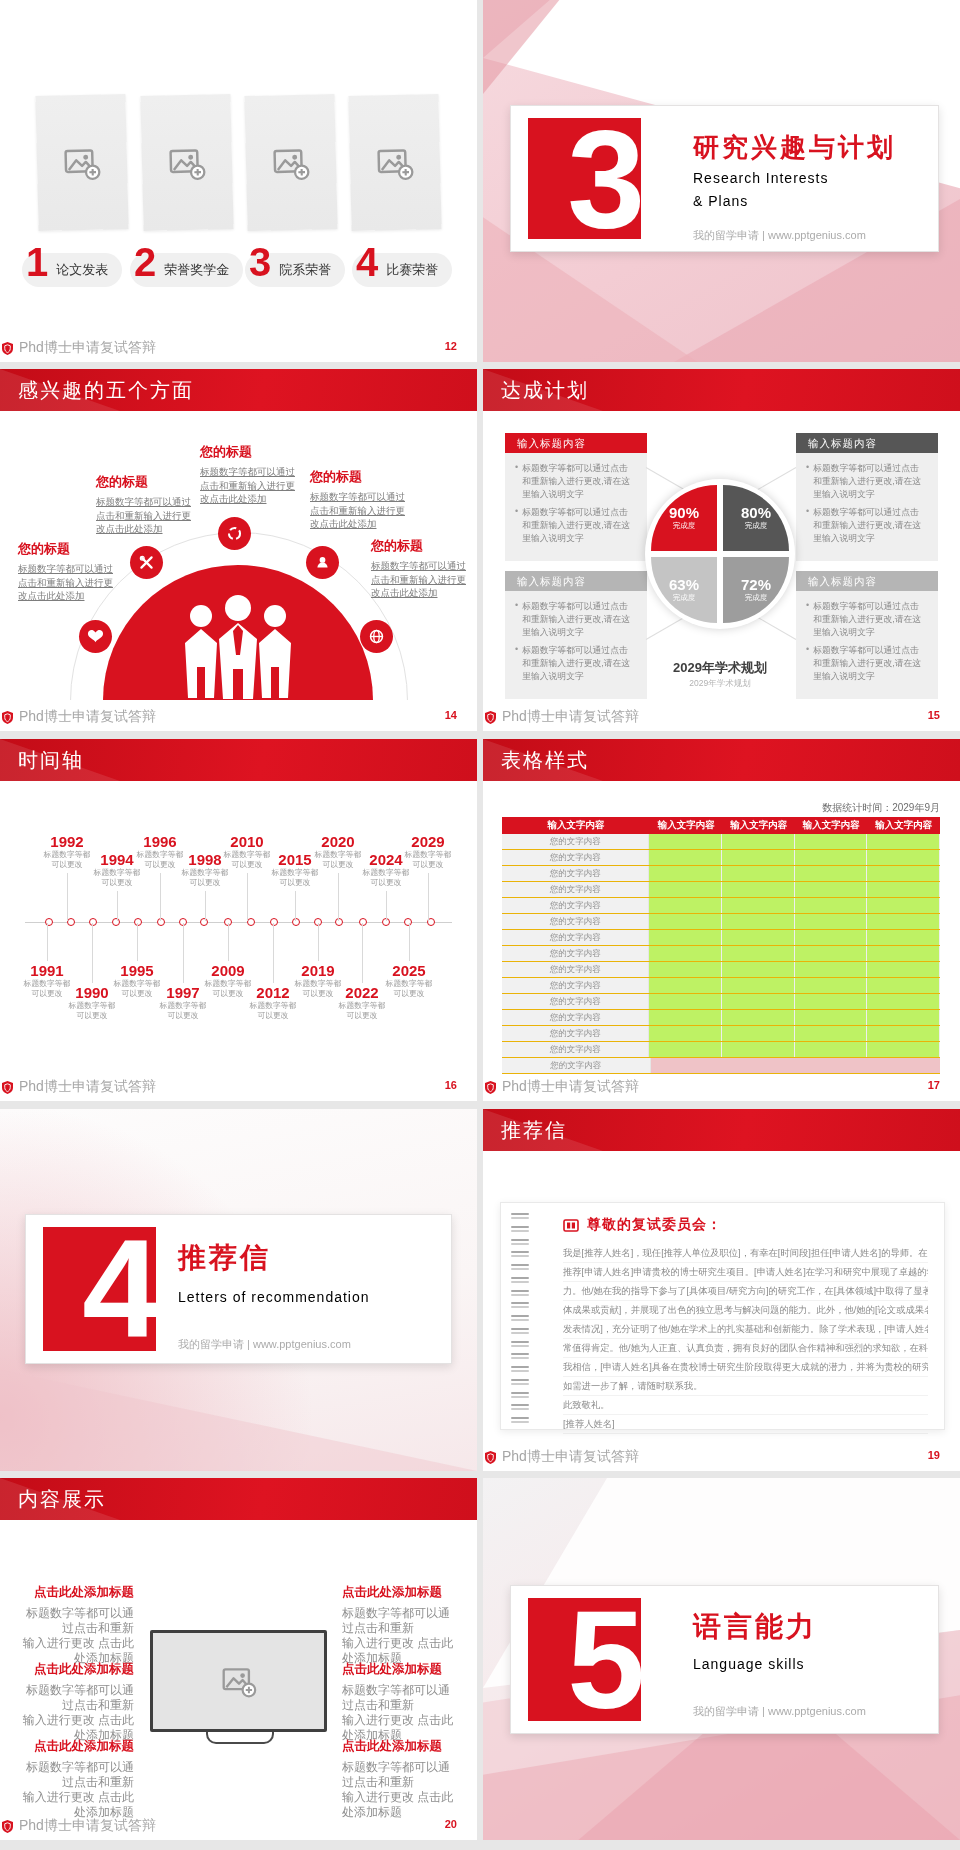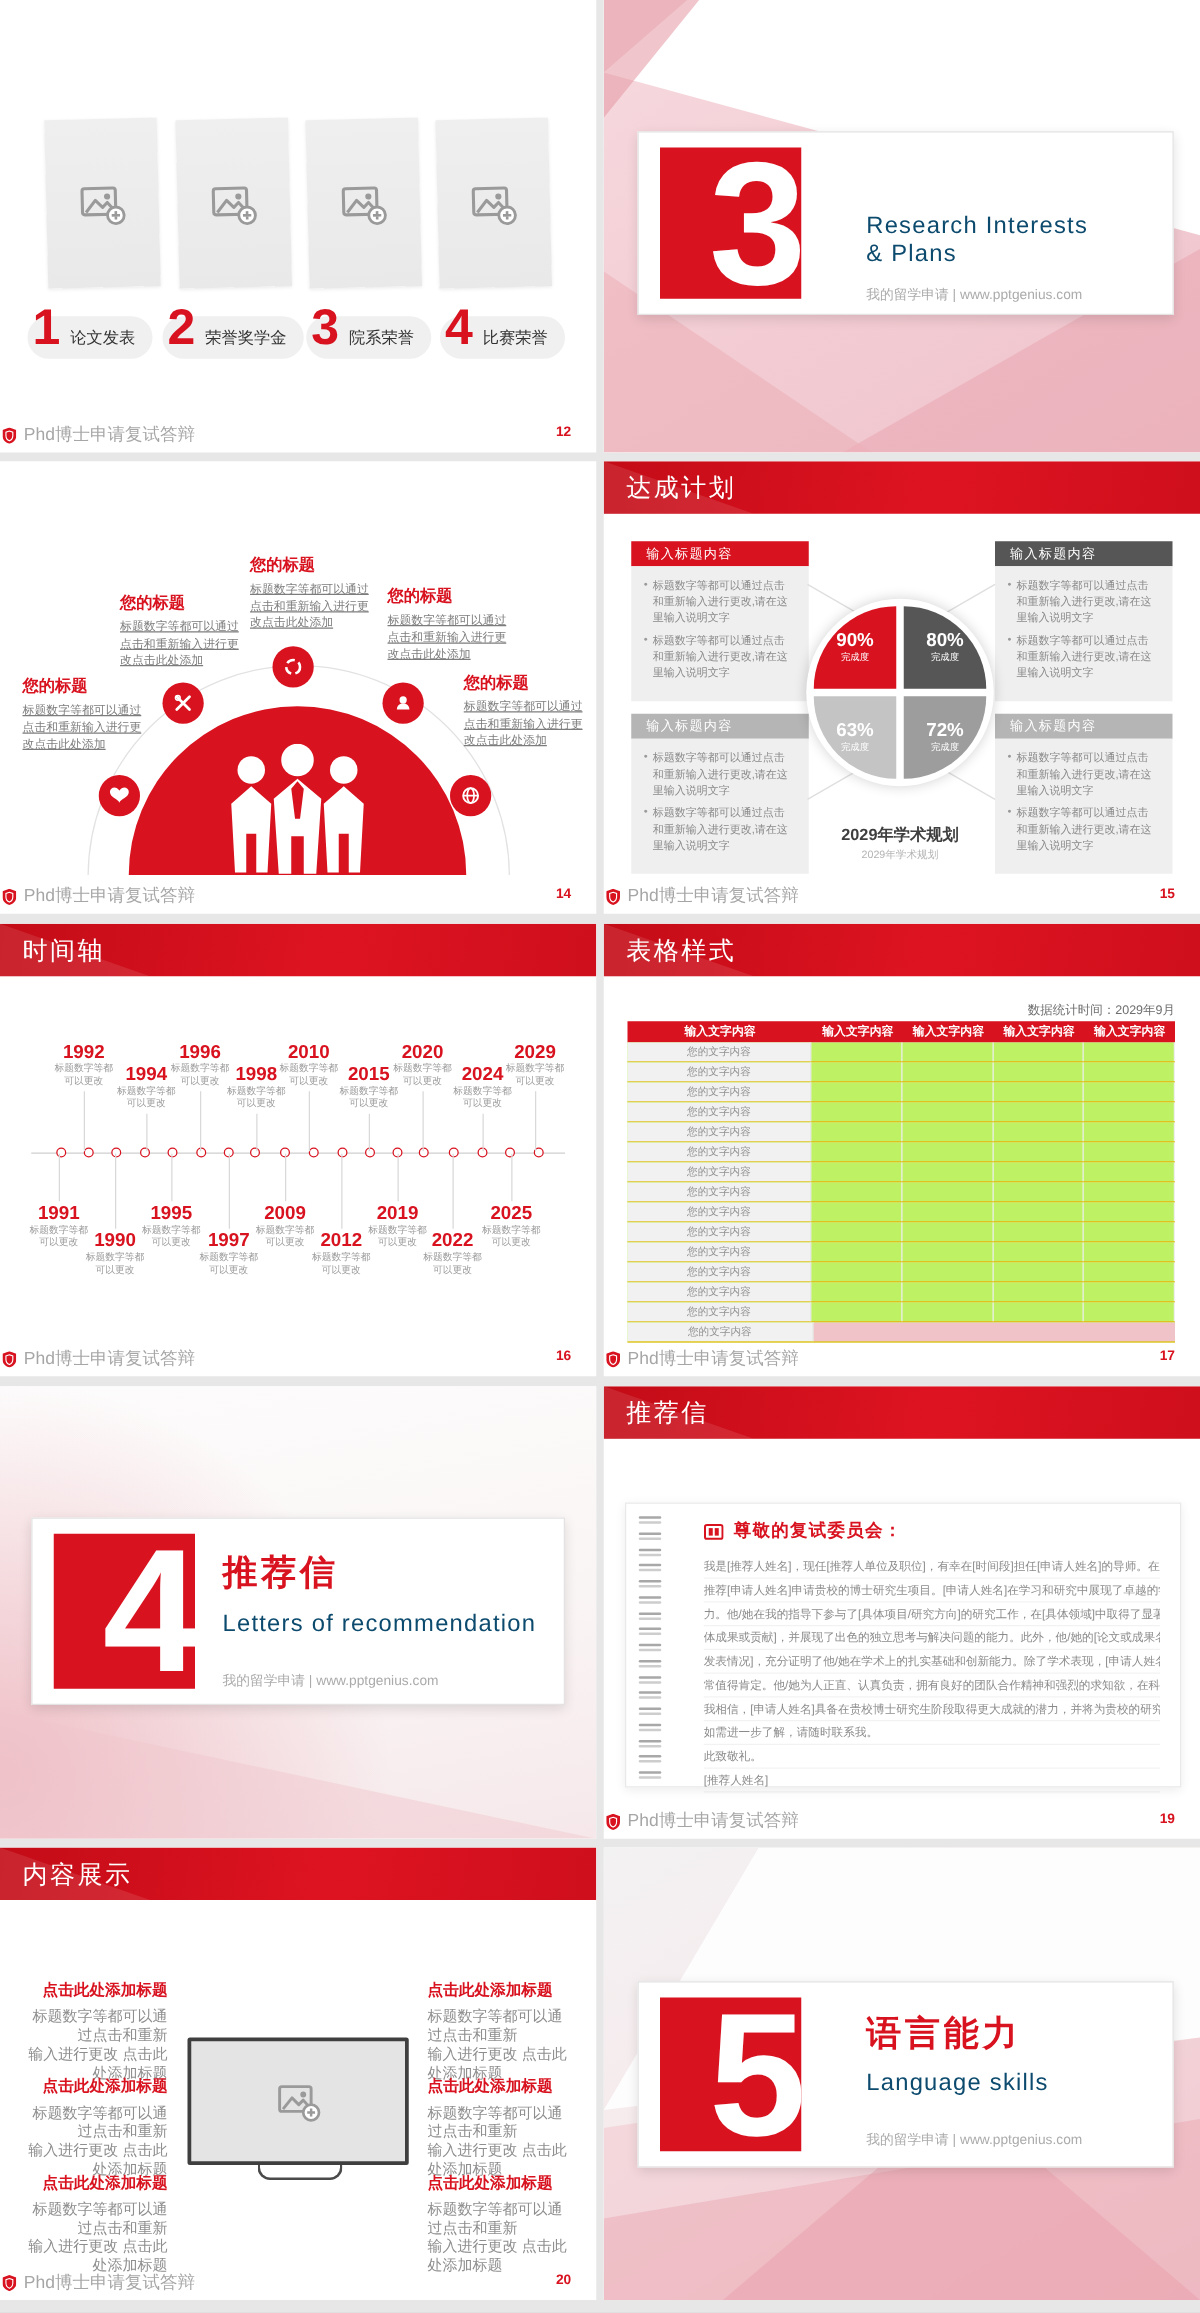--- a/index.html
+++ b/index.html
@@ -31,21 +31,21 @@
   .pill .l{font-size:13px;color:#333;white-space:nowrap;}
 
   
   .bgp{position:absolute;inset:0;}
   .card-banner{position:absolute;background:#fff;border:1px solid #e4e2e2;
         box-shadow:0 3px 9px rgba(0,0,0,.12);}
   .sq{position:absolute;left:17px;top:12px;width:113px;background:#d8121f;overflow:hidden;}
   .sq span{position:absolute;right:-4px;top:50%;transform:translateY(-50%);
         font-size:140px;font-weight:bold;color:#fff;line-height:1;}
   .dv-t{position:absolute;color:#d8121f;font-weight:bold;letter-spacing:3px;font-size:26px;}
-  .dv-s{position:absolute;color:#0c4a6e;font-size:19px;letter-spacing:1px;}
+  .dv-s{position:absolute;color:#000000;font-size:14px;letter-spacing:1px;}
   .dv-c{position:absolute;color:#ababab;font-size:11px;}
 
   
   .dome-area{position:absolute;left:0;top:0;width:477px;height:331px;overflow:hidden;}
   .arc{position:absolute;left:70px;top:163px;width:336px;height:336px;border:1px solid #e2e2e2;border-radius:50%;}
   .dome{position:absolute;left:103px;top:196px;width:270px;height:135px;background:#d8121f;
         border-radius:135px 135px 0 0;}
   .sat{position:absolute;width:33px;height:33px;border-radius:50%;background:#d8121f;
        display:flex;align-items:center;justify-content:center;}
   .tb{position:absolute;width:112px;}
@@ -191,27 +191,31 @@
   <div class="slide cr r1">
     <div class="bgp" style="background:linear-gradient(150deg,#f6dadf 0%,#f3ccd3 55%,#eec3cb 100%)"></div>
     <div class="bgp" style="clip-path:polygon(14% 0,100% 0,100% 52%,0 16%);background:linear-gradient(180deg,#ffffff 60%,#fdf3f4)"></div>
     <div class="bgp" style="clip-path:polygon(40% 100%,100% 55%,100% 100%);background:rgba(233,166,176,.55)"></div>
     <div class="bgp" style="clip-path:polygon(0 60%,45% 100%,0 100%);background:rgba(236,176,185,.6)"></div>
     <div class="bgp" style="clip-path:polygon(0 0,16% 0,0 26%);background:rgba(228,152,163,.55)"></div>
     <div class="card-banner" style="left:27px;top:105px;width:427px;height:145px">
       <div class="sq" style="height:121px">
         <span>3</span>
       </div>
+      <div class="dv-t" style="left:182px;top:24px">研究兴趣与计划</div>
       <div class="dv-s" style="left:182px;top:64px">Research Interests</div>
       <div class="dv-s" style="left:182px;top:87px">&amp; Plans</div>
       <div class="dv-c" style="left:182px;top:122px">我的留学申请 | www.pptgenius.com</div>
     </div>
   </div>
 
   <div class="slide cl r2">
+    <div class="banner">
+      <span class="bt">感兴趣的五个方面</span>
+    </div>
     <div class="dome-area">
       <div class="arc"></div>
       <div class="dome"></div>
       <svg style="position:absolute;left:163px;top:226px" width="150" height="105" viewBox="0 0 150 105">
         <g fill="#fff">
           <circle cx="38" cy="21" r="11"></circle>
           <path d="M22 48 L38 34 L54 48 L51 103 L42 103 L42 72 L34 72 L34 103 L25 103 Z"></path>
           <circle cx="112" cy="21" r="11"></circle>
           <path d="M96 48 L112 34 L128 48 L125 103 L116 103 L116 72 L108 72 L108 103 L99 103 Z"></path>
           <circle cx="75" cy="13" r="13"></circle>

